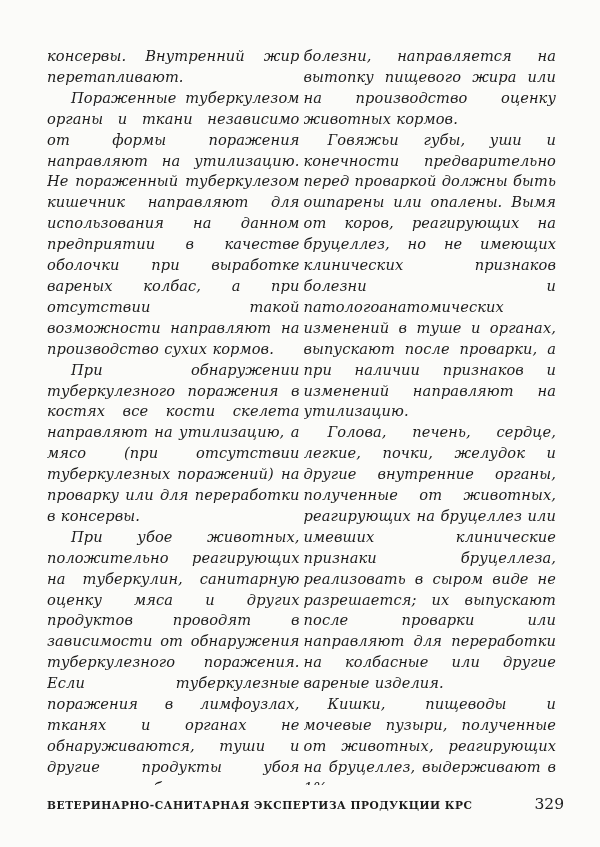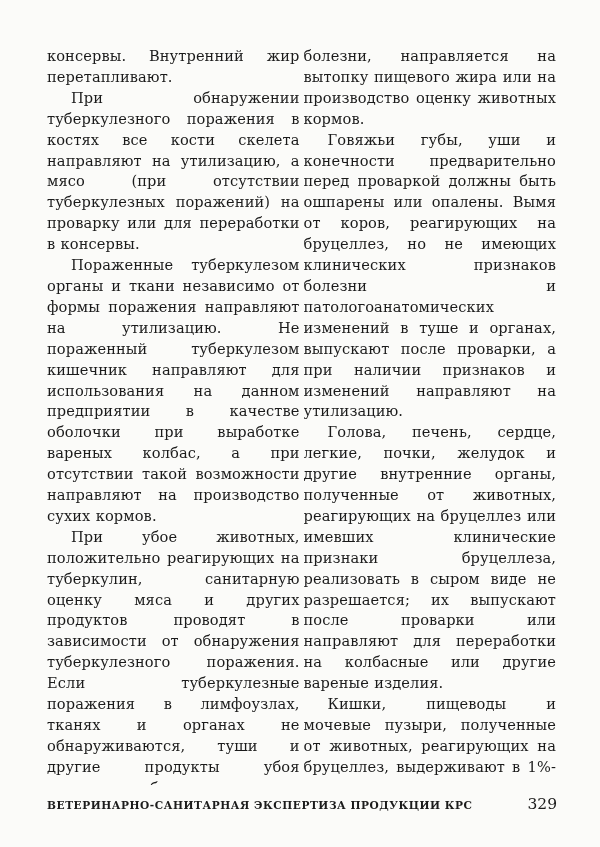--- a/index.html
+++ b/index.html
@@ -18,41 +18,42 @@
   }
   .content {
     position: absolute;
     top: 46px;
     left: 47px;
     right: 44px;
     bottom: 62px;
     display: flex;
     gap: 4px;
     overflow: hidden;
+    font-style: italic;
   }
   .col {
     flex: 1 1 0;
     overflow: hidden;
   }
   .para {
     margin: 0;
     font-size: 14.6px;
     line-height: 20.9px;
     text-align: justify;
     text-indent: 24px;
     letter-spacing: 0.1px;
     word-spacing: 0.5px;
     hyphens: auto;
     -webkit-hyphens: auto;
   }
   .para.no-indent { text-indent: 0; }
   .footer {
     position: absolute;
     left: 47px;
-    right: 43px;
+    right: 36px;
     bottom: 34px;
     display: flex;
     justify-content: space-between;
     align-items: baseline;
   }
   .running-title {
     font-size: 10.6px;
     font-weight: 700;
     letter-spacing: 0.55px;
     white-space: nowrap;
@@ -62,22 +63,22 @@
     font-weight: 400;
   }
 </style>
 </head>
 <body>
 
 <div class="page">
   <div class="content">
     <div class="col">
         <p class="para no-indent"><span class="run">консервы. Внутренний жир перетапливают.</span></p>
+        <p class="para"><span class="run">Пораженные туберкулезом органы и ткани независимо от формы поражения направляют на утилизацию. Не пораженный туберкулезом кишечник направляют для использования на данном предприятии в качестве оболочки при выработке вареных колбас, а при отсутствии такой возможности направляют на производство сухих кормов.</span></p>
         <p class="para"><span class="run">При обнаружении туберкулезного поражения в костях все кости скелета направляют на утилизацию, а мясо (при отсутствии туберкулезных поражений) на проварку или для переработки в консервы.</span></p>
-        <p class="para"><span class="run">Пораженные туберкулезом органы и ткани независимо от формы поражения направляют на утилизацию. Не пораженный туберкулезом кишечник направляют для использования на данном предприятии в качестве оболочки при выработке вареных колбас, а при отсутствии такой возможности направляют на производство сухих кормов.</span></p>
         <p class="para"><span class="run">При убое животных, положительно реагирующих на туберкулин, санитарную оценку мяса и других продуктов проводят в зависимости от обнаружения туберкулезного поражения. Если туберкулезные поражения в лимфоузлах, тканях и органах не обнаруживаются, туши и другие продукты убоя выпускают без ограничения. Шкуры выпускают без дезинфекции.</span></p>
       </div>
     <div class="col">
         <p class="para no-indent"><span class="run">болезни, направляется на вытопку пищевого жира или на производство оценку животных кормов.</span></p>
         <p class="para"><span class="run">Говяжьи губы, уши и конечности предварительно перед проваркой должны быть ошпарены или опалены. Вымя от коров, реагирующих на бруцеллез, но не имеющих клинических признаков болезни и патологоанатомических изменений в туше и органах, выпускают после проварки, а при наличии признаков и изменений направляют на утилизацию.</span></p>
         <p class="para"><span class="run">Голова, печень, сердце, легкие, почки, желудок и другие внутренние органы, полученные от животных, реагирующих на бруцеллез или имевших клинические признаки бруцеллеза, реализовать в сыром виде не разрешается; их выпускают после проварки или направляют для переработки на колбасные или другие вареные изделия.</span></p>
         <p class="para"><span class="run">Кишки, пищеводы и мочевые пузыри, полученные от животных, реагирующих на бруцеллез, выдерживают в 1%-ном растворе, содержащем 0,5% соляной кислоты, в течение 48 ч при температуре 15...20°С и жидкостном коэффициенте 1:2. Кишки, пищеводы и мочевые пузыри, полученные от животных, клинически больных бруцеллезом, подлежат утилизации.</span></p>
       </div>
   </div>
   <div class="footer">

